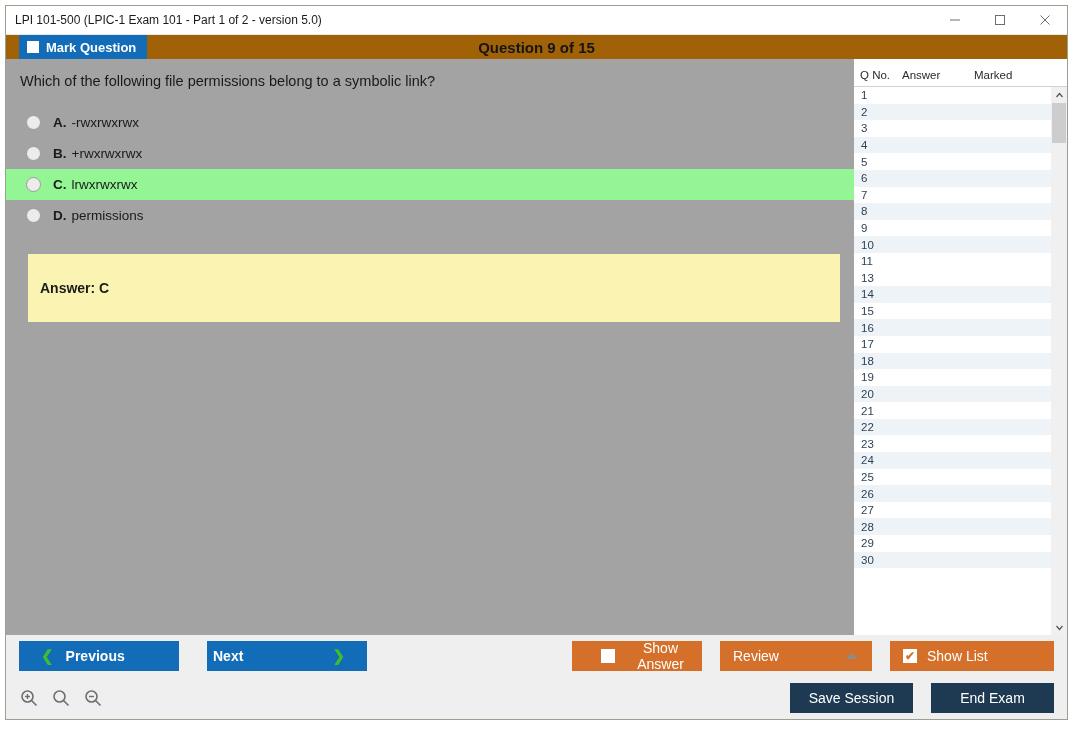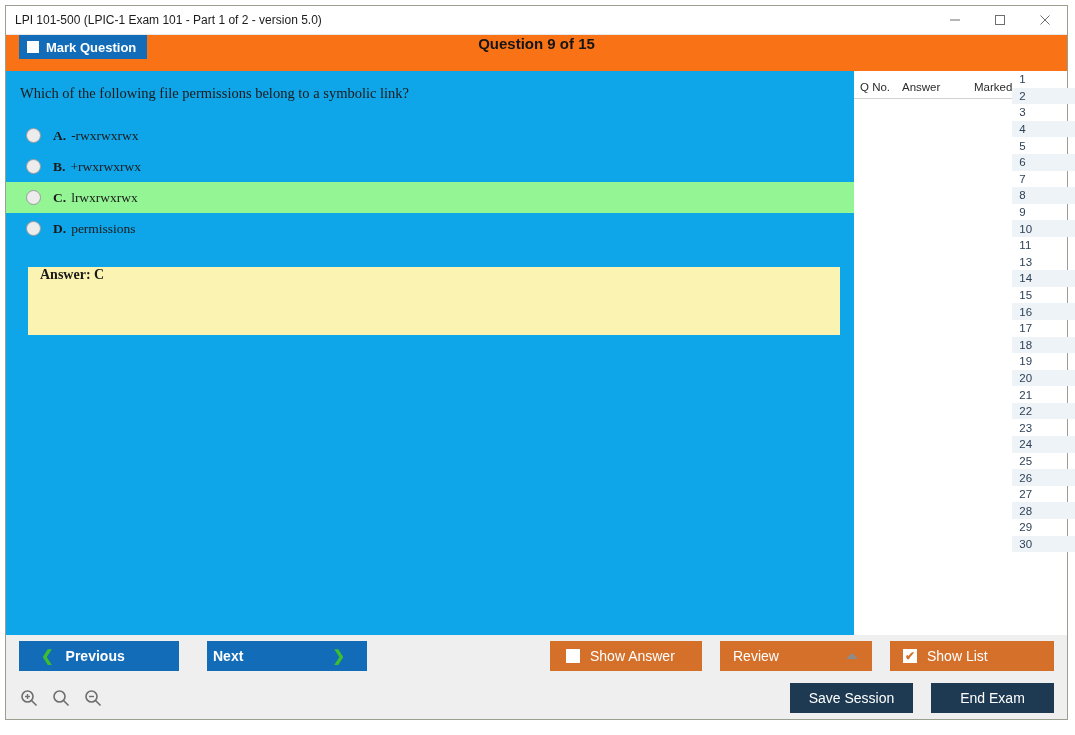--- a/index.html
+++ b/index.html
@@ -53,24 +53,25 @@
     display: flex;
     align-items: center;
     justify-content: center;
     color: #6d6d6d;
   }
   .win-btn svg { display: block; }
 
   
   .toolbar {
     position: relative;
-    height: 36px;
-    background: #f97316;
-    flex: 0 0 auto;
-    display: flex;
+    height: 24px;
+    background: #a16207;
+    flex: 0 0 auto;
+    display: flex;
+    align-items: center;
   }
   .mark-btn {
     margin-left: 13px;
     height: 24px;
     background: #136cb8;
     color: #ffffff;
     font-size: 13px;
     font-weight: bold;
     display: flex;
     align-items: center;
@@ -102,24 +103,23 @@
   
   .body-split {
     flex: 1 1 auto;
     display: flex;
     min-height: 0;
     background: #ffffff;
   }
   .question-pane {
     width: 848px;
     flex: 0 0 848px;
-    background: #0ea5e9;
+    background: #a3a3a3;
     position: relative;
     overflow: hidden;
-    font-family: Liberation Serif, serif;
   }
   .question-text {
     font-size: 14.5px;
     color: #1a1a1a;
     padding: 14px 0 0 14px;
   }
   .options {
     margin-top: 18px;
   }
   .option {
@@ -145,35 +145,36 @@
   }
   .opt-letter {
     font-weight: bold;
     margin-right: 5px;
   }
   .answer-box {
     margin: 23px 14px 8px 22px;
     background: #fbf3b2;
     height: 68px;
     display: flex;
+    align-items: center;
     padding-left: 12px;
     box-sizing: border-box;
   }
   .answer-text {
     font-size: 14px;
     font-weight: bold;
     color: #1a1a1a;
   }
 
   
   .list-pane {
     flex: 1 1 auto;
     background: #ffffff;
     display: flex;
-    flex-direction: row;
+    flex-direction: column;
     min-width: 0;
   }
   .list-header {
     display: flex;
     height: 22px;
     align-items: center;
     font-size: 11.5px;
     color: #2b2b2b;
     border-bottom: 1px solid #d2d2d2;
     flex: 0 0 auto;
@@ -271,21 +272,21 @@
   }
   .btn-prev .chev { margin-right: 12px; }
   .btn-next .chev { position: absolute; right: 22px; }
 
   .btn-orange {
     height: 30px;
     background: #d4702a;
     color: #ffffff;
     font-size: 14px;
   }
-  .btn-show-answer { width: 152px; padding-left: 16px; }
+  .btn-show-answer { width: 130px; padding-left: 29px; }
   .btn-review { width: 152px; padding-left: 13px; justify-content: space-between; padding-right: 14px; }
   .btn-show-list { width: 164px; padding-left: 13px; }
   .chk-box-check {
     width: 14px; height: 14px;
     background: #ffffff;
     margin-right: 10px;
     flex: 0 0 auto;
     display: flex;
     align-items: center;
     justify-content: center;

